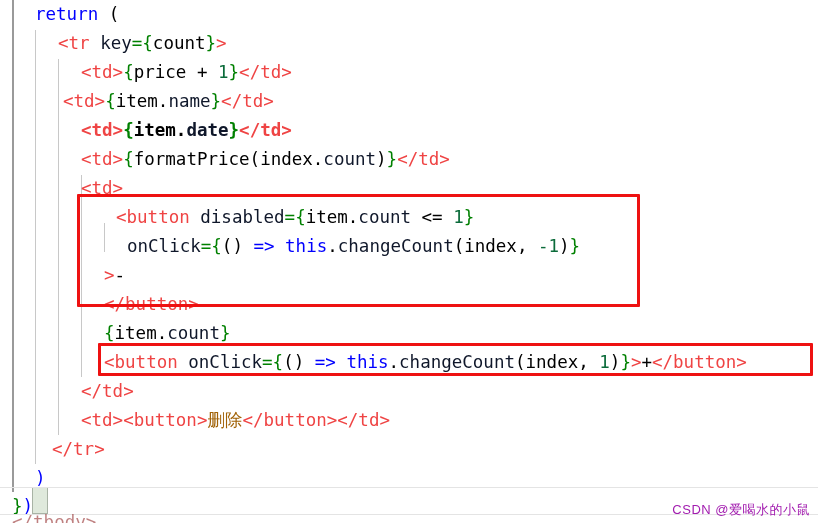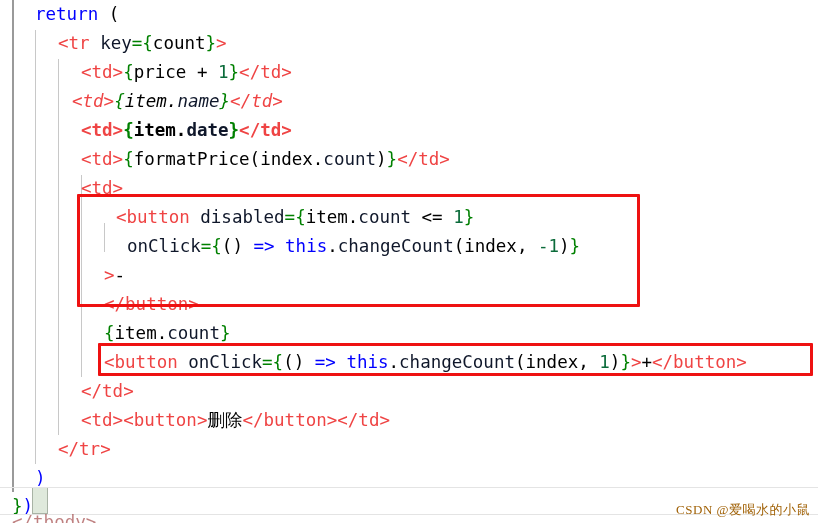--- a/index.html
+++ b/index.html
@@ -44,21 +44,21 @@
   }
   .guide.dark { background: #9a9a9a; width: 2px; }
 
   
   .tok-kw      { color: #0000ff; }   
   .tok-tag     { color: #ef4444; }   
   .tok-attr    { color: #0f172a; }   
   .tok-brace   { color: #008000; }   
   .tok-plain   { color: #000000; }
   .tok-num     { color: #0b6b3a; }   
-  .tok-cn      { color: #000000; font-family: Liberation Sans, sans-serif; }
+  .tok-cn      { color: #a16207; font-family: Liberation Sans, sans-serif; }
 
   
   .redbox {
     position: absolute;
     border: 3px solid #ee1111;
     border-radius: 1px;
     box-sizing: border-box;
     pointer-events: none;
   }
 
@@ -78,22 +78,22 @@
     height: 1px;
     background: #e4e4e4;
   }
 
   
   .watermark {
     position: absolute;
     right: 8px;
     bottom: 4px;
     font-size: 13px;
-    color: #a16207;
-    font-family: Liberation Serif, serif;
+    color: #a21caf;
+    font-family: Liberation Sans, sans-serif;
     white-space: nowrap;
     letter-spacing: 0.5px;
   }
 
   
   .clipped-line {
     position: absolute;
     left: 12px;
     bottom: -9px;
     font-size: 17.5px;
@@ -116,21 +116,21 @@
     <div class="guide" style="left:58px;  top:59px;  height:376px;"></div>
     <div class="guide" style="left:81px;  top:175px; height:202px;"></div>
     <div class="guide" style="left:104px; top:223px; height:29px;"></div>
 
     <div class="code-line" style="top:0px; left:35px;"><span class="tok-kw">return</span><span class="tok-plain"> (</span></div>
 
     <div class="code-line" style="top:29px; left:58px;"><span class="tok-tag">&lt;tr </span><span class="tok-attr">key</span><span class="tok-brace">={</span><span class="tok-plain">count</span><span class="tok-brace">}</span><span class="tok-tag">&gt;</span></div>
 
     <div class="code-line" style="top:58px; left:81px;"><span class="tok-tag">&lt;td&gt;</span><span class="tok-brace">{</span><span class="tok-plain">price + </span><span class="tok-num">1</span><span class="tok-brace">}</span><span class="tok-tag">&lt;/td&gt;</span></div>
 
-    <div class="code-line" style="top:87px; left:72px;font-style:italic;"><span class="tok-tag">&lt;td&gt;</span><span class="tok-brace">{</span><span class="tok-plain">item.</span><span class="tok-attr">name</span><span class="tok-brace">}</span><span class="tok-tag">&lt;/td&gt;</span></div>
+    <div class="code-line" style="top:87px; left:63px;"><span class="tok-tag">&lt;td&gt;</span><span class="tok-brace">{</span><span class="tok-plain">item.</span><span class="tok-attr">name</span><span class="tok-brace">}</span><span class="tok-tag">&lt;/td&gt;</span></div>
 
     <div class="code-line" style="top:116px; left:81px;font-weight:bold;"><span class="tok-tag">&lt;td&gt;</span><span class="tok-brace">{</span><span class="tok-plain">item.</span><span class="tok-attr">date</span><span class="tok-brace">}</span><span class="tok-tag">&lt;/td&gt;</span></div>
 
     <div class="code-line" style="top:145px; left:81px;"><span class="tok-tag">&lt;td&gt;</span><span class="tok-brace">{</span><span class="tok-plain">formatPrice(index.</span><span class="tok-attr">count</span><span class="tok-plain">)</span><span class="tok-brace">}</span><span class="tok-tag">&lt;/td&gt;</span></div>
 
     <div class="code-line" style="top:174px; left:81px;"><span class="tok-tag">&lt;td&gt;</span></div>
 
     <div class="code-line" style="top:203px; left:116px;"><span class="tok-tag">&lt;button </span><span class="tok-attr">disabled</span><span class="tok-brace">={</span><span class="tok-plain">item.</span><span class="tok-attr">count</span><span class="tok-plain"> &lt;= </span><span class="tok-num">1</span><span class="tok-brace">}</span></div>
 
     <div class="code-line" style="top:232px; left:127px;"><span class="tok-attr">onClick</span><span class="tok-brace">={</span><span class="tok-plain">() </span><span class="tok-kw">=&gt;</span><span class="tok-plain"> </span><span class="tok-kw">this</span><span class="tok-plain">.</span><span class="tok-attr">changeCount</span><span class="tok-plain">(index, </span><span class="tok-num">-1</span><span class="tok-plain">)</span><span class="tok-brace">}</span></div>
@@ -140,21 +140,21 @@
     <div class="code-line" style="top:290px; left:104px;"><span class="tok-tag">&lt;/button&gt;</span></div>
 
     <div class="code-line" style="top:319px; left:104px;"><span class="tok-brace">{</span><span class="tok-plain">item.</span><span class="tok-attr">count</span><span class="tok-brace">}</span></div>
 
     <div class="code-line" style="top:348px; left:104px;"><span class="tok-tag">&lt;button </span><span class="tok-attr">onClick</span><span class="tok-brace">={</span><span class="tok-plain">() </span><span class="tok-kw">=&gt;</span><span class="tok-plain"> </span><span class="tok-kw">this</span><span class="tok-plain">.</span><span class="tok-attr">changeCount</span><span class="tok-plain">(index, </span><span class="tok-num">1</span><span class="tok-plain">)</span><span class="tok-brace">}</span><span class="tok-tag">&gt;</span><span class="tok-plain">+</span><span class="tok-tag">&lt;/button&gt;</span></div>
 
     <div class="code-line" style="top:377px; left:81px;"><span class="tok-tag">&lt;/td&gt;</span></div>
 
     <div class="code-line" style="top:406px; left:81px;"><span class="tok-tag">&lt;td&gt;</span><span class="tok-tag">&lt;button&gt;</span><span class="tok-cn">删除</span><span class="tok-tag">&lt;/button&gt;</span><span class="tok-tag">&lt;/td&gt;</span></div>
 
-    <div class="code-line" style="top:435px; left:58px;"><span class="tok-tag">&lt;/tr&gt;</span></div>
+    <div class="code-line" style="top:435px; left:52px;"><span class="tok-tag">&lt;/tr&gt;</span></div>
 
     <div class="code-line" style="top:464px; left:35px;"><span class="tok-kw">)</span></div>
 
     <div class="code-line" style="top:492px; left:12px;"><span class="tok-brace">}</span><span class="tok-kw">)</span><span class="tok-kw">}</span></div>
 
     <div class="bracket-hl" style="left:32px; top:487px; width:16px; height:27px;"></div>
 
     <div class="hline" style="top:487px;"></div>
     <div class="hline" style="top:514px;"></div>
 

